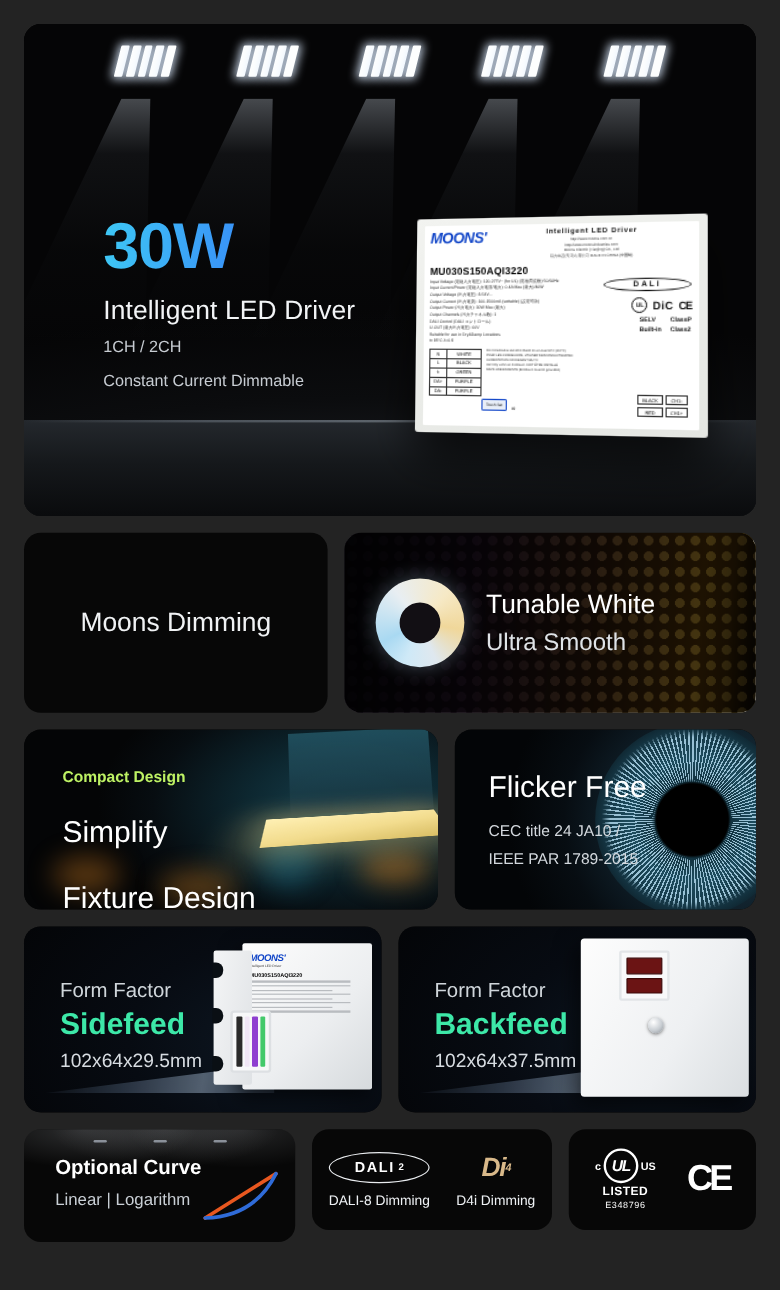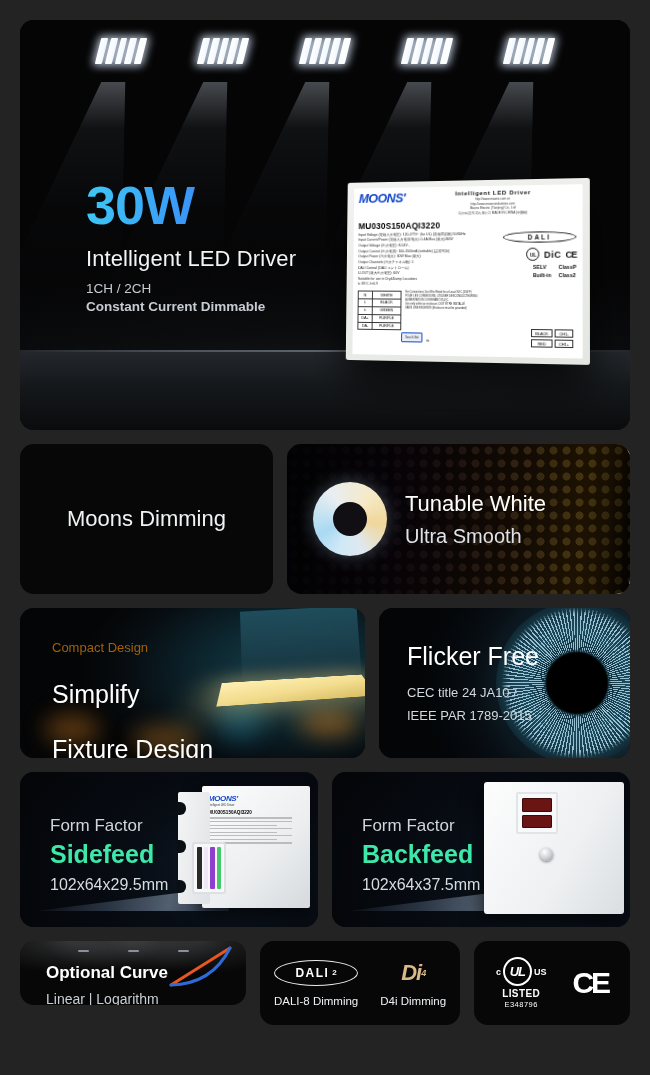--- a/index.html
+++ b/index.html
@@ -39,21 +39,21 @@
     opacity: .30; pointer-events: none;
   }
   .hero-text { position: absolute; left: 66px; top: 158px; }
   .hero-30w {
     font-size: 54px; font-weight: bold; letter-spacing: -1px; line-height: 1;
     background: linear-gradient(95deg, #3ec8f5 0%, #3a9af7 45%, #2f6bf5 100%);
     -webkit-background-clip: text; background-clip: text; color: transparent;
   }
   .hero-sub { font-size: 22px; color: #f2f4f6; margin-top: 14px; letter-spacing: .1px; }
   .hero-line { font-size: 13.5px; color: #c7ccd2; margin-top: 9px; }
-  .hero-line.l2 { margin-top: 3px; font-weight: bold; }
+  .hero-line.l2 { margin-top: 14px; }
 
   
   .driver {
     position: absolute; left: 322px; top: 160px; width: 246px; height: 182px;
     background: linear-gradient(160deg, #f2f3f0 0%, #e4e6e2 100%);
     border-radius: 3px; transform: perspective(700px) rotateY(-9deg) rotateX(2deg);
     box-shadow: 0 22px 40px rgba(0,0,0,.75), 0 0 1px #fff inset;
     padding: 5px 6px; overflow: hidden;
   }
   .lbl { position: absolute; inset: 6px 7px; background: #fff; border-radius: 1px; padding: 4px 5px; }
@@ -126,21 +126,21 @@
     background: linear-gradient(170deg, #fff0b4 0%, #f2dc8e 55%, #d8bd63 100%);
     transform: perspective(260px) rotateX(58deg) rotateZ(-7deg);
     box-shadow: 0 0 34px 12px rgba(255,220,130,.36);
   }
   .shade {
     position: absolute; right: 6px; top: 0; width: 118px; height: 68px;
     background: linear-gradient(180deg, #20505f 0%, #16333e 100%);
     transform: perspective(300px) rotateX(6deg) rotateZ(-3deg); opacity: .92;
   }
   .simp-text { position: absolute; left: 32px; top: 32px; }
-  .simp-kicker { font-size: 13px; color: #a16207; }
+  .simp-kicker { font-size: 13px; color: #bef264; font-weight: bold; }
   .simp-h { font-size: 25px; color: #fff; margin-top: 24px; line-height: 1.23; }
 
   .flick-card { flex: 1; height: 150px; }
   .flick-bg { position: absolute; inset: 0; background: radial-gradient(70% 110% at 88% 50%, #20414f 0%, #132733 38%, #070d12 74%, #030507 100%); }
   .iris { position: absolute; right: -28px; top: -6px; width: 162px; height: 162px; border-radius: 50%;
     background: radial-gradient(circle, #000 26%, #12323f 28%, #1d4c5e 44%, #163a49 62%, #0b1a22 78%, transparent 82%); }
   .iris-dots { position: absolute; inset: 0; border-radius: 50%;
     background: repeating-conic-gradient(from 0deg, rgba(175,215,235,.85) 0deg 1.1deg, transparent 1.1deg 3deg);
     -webkit-mask-image: radial-gradient(circle, transparent 27%, #000 30%, #000 60%, transparent 66%);
     mask-image: radial-gradient(circle, transparent 27%, #000 30%, #000 60%, transparent 66%); }
@@ -180,21 +180,21 @@
     background: linear-gradient(120deg, #fdfdfd 0%, #eef0f2 60%, #dadee1 100%);
     border-radius: 3px; box-shadow: -4px 7px 18px rgba(0,0,0,.6); }
   .bf-term { position: absolute; left: 32px; top: 10px; width: 42px; height: 42px;
     background: #f8f9fa; border: 2px solid #e2e5e8; border-radius: 2px; padding: 4px;
     display: flex; flex-direction: column; gap: 3px; }
   .bf-term i { flex: 1; background: #6b1414; border-radius: 1px; border: 1px solid #3d0b0b; }
   .screw { position: absolute; left: 56px; top: 66px; width: 13px; height: 13px; border-radius: 50%;
     background: radial-gradient(circle at 35% 30%, #fff 0%, #c9ced3 55%, #8d9399 100%); box-shadow: 0 1px 3px rgba(0,0,0,.5); }
 
   
-  .oc-card { width: 226px; height: 64px; }
+  .oc-card { width: 226px; height: 94px; }
   .oc-glow { position: absolute; left: 0; right: 0; top: 0; height: 46px;
     background: radial-gradient(60% 100% at 22% 0%, rgba(235,240,248,.17), transparent 70%),
                 radial-gradient(60% 100% at 52% 0%, rgba(235,240,248,.15), transparent 70%),
                 radial-gradient(60% 100% at 80% 0%, rgba(235,240,248,.13), transparent 70%); }
   .oc-dots { position: absolute; top: 9px; left: 0; right: 0; display: flex; justify-content: space-around; padding: 0 38px; }
   .oc-dots i { width: 11px; height: 2px; background: #8a9099; border-radius: 1px; }
   .oc-text { position: absolute; left: 26px; top: 22px; }
   .oc-h { font-size: 17px; font-weight: bold; color: #fff; }
   .oc-s { font-size: 14px; color: #c9cfd5; margin-top: 8px; }
   .oc-curve { position: absolute; right: 12px; bottom: 16px; }

